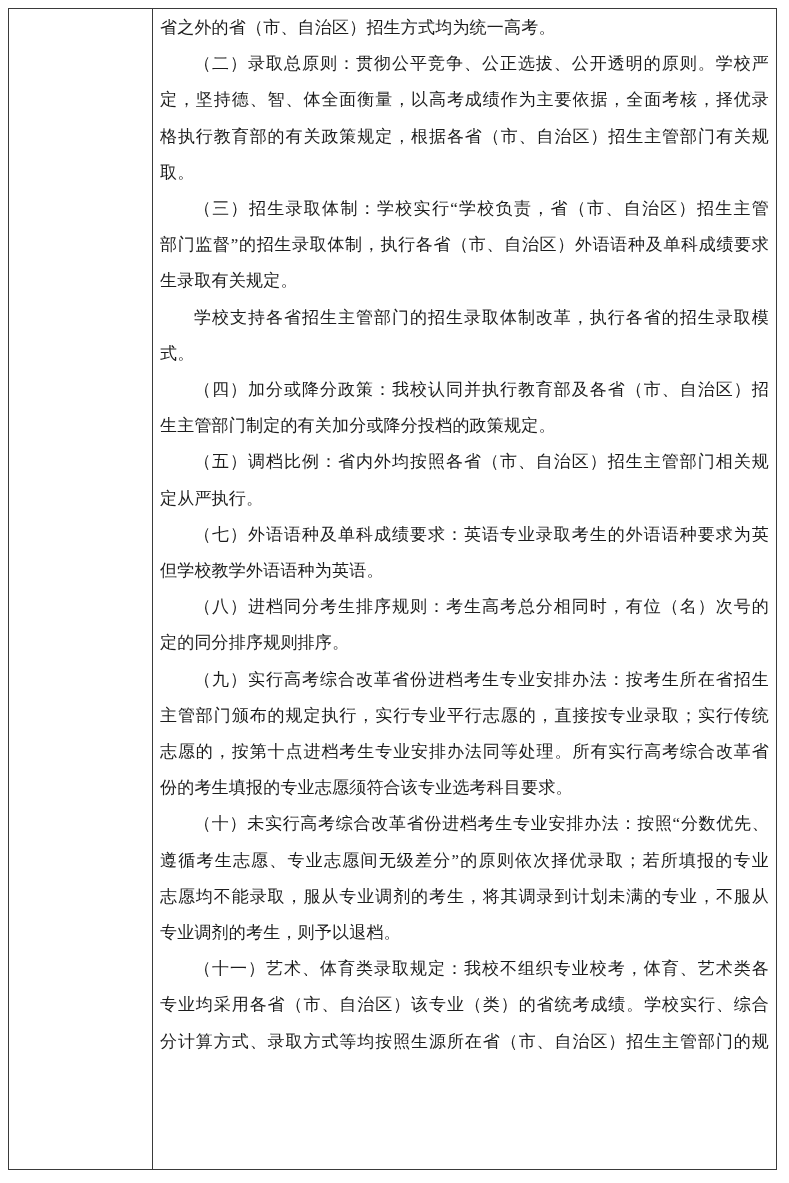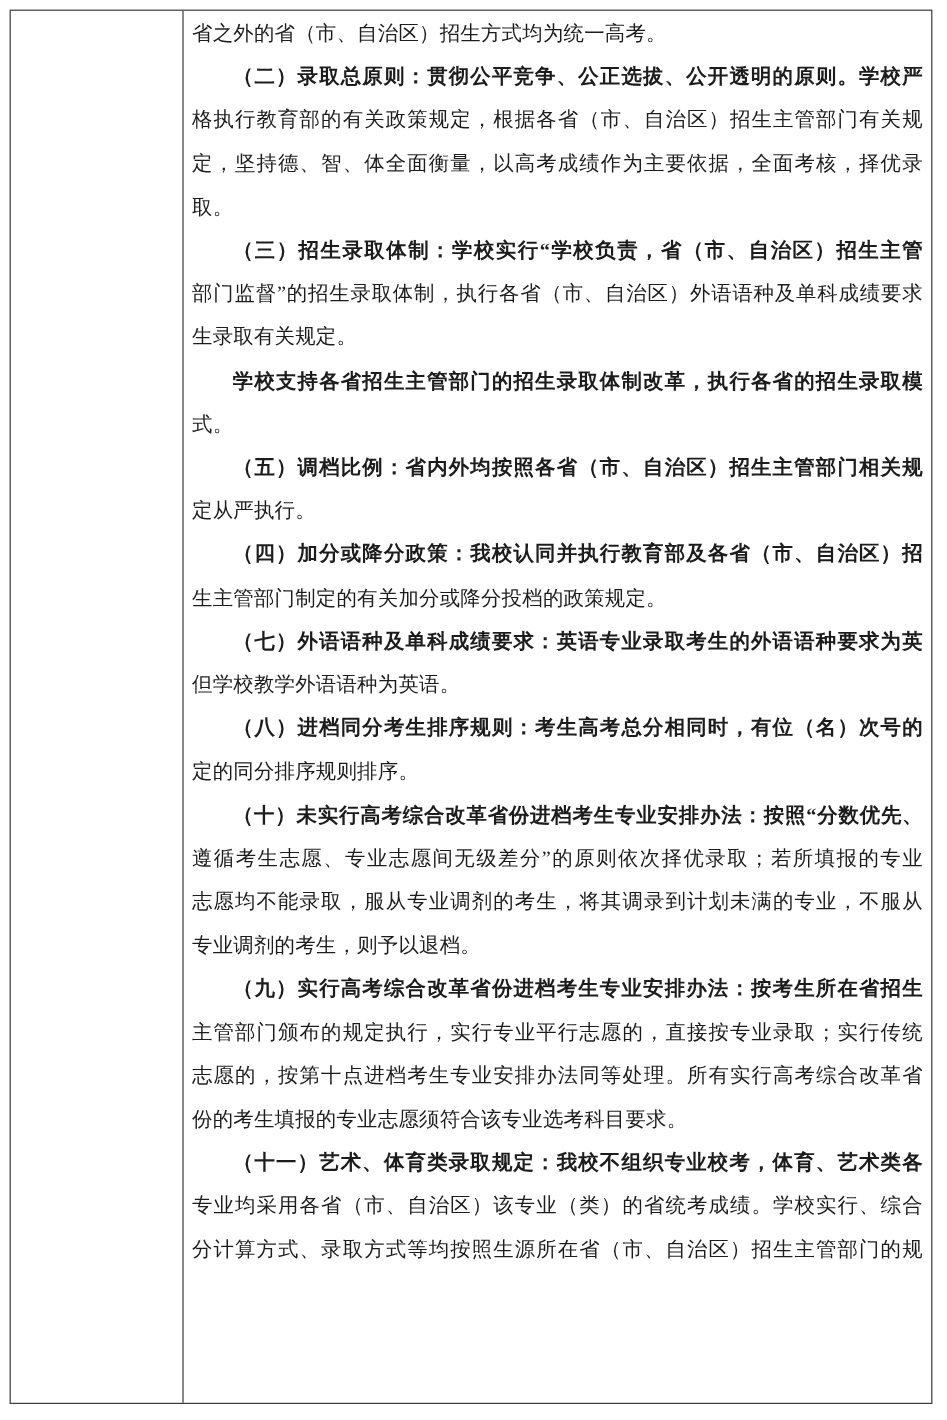--- a/index.html
+++ b/index.html
@@ -48,74 +48,73 @@
     color: #1c1c1c;
     text-align: left;
     letter-spacing: 0.2px;
   }
   .line.fill {
     text-align: justify;
     text-align-last: justify;
   }
   .line.indent {
     padding-left: 34px;
-    font-weight: bold;
   }
 </style>
 </head>
 <body>
 
 <div class="doc-table">
   <div class="cell cell-left"></div>
   <div class="cell cell-right" id="content-cell">
       <div class="paragraph">
         <div class="line">省之外的省（市、自治区）招生方式均为统一高考。</div>
       </div>
       <div class="paragraph">
         <div class="line indent fill">（二）录取总原则：贯彻公平竞争、公正选拔、公开透明的原则。学校严</div>
+        <div class="line fill">定，坚持德、智、体全面衡量，以高考成绩作为主要依据，全面考核，择优录</div>
         <div class="line fill">格执行教育部的有关政策规定，根据各省（市、自治区）招生主管部门有关规</div>
-        <div class="line fill">定，坚持德、智、体全面衡量，以高考成绩作为主要依据，全面考核，择优录</div>
         <div class="line">取。</div>
       </div>
       <div class="paragraph">
         <div class="line indent fill">（三）招生录取体制：学校实行“学校负责，省（市、自治区）招生主管</div>
         <div class="line fill">部门监督”的招生录取体制，执行各省（市、自治区）外语语种及单科成绩要求</div>
         <div class="line">生录取有关规定。</div>
       </div>
       <div class="paragraph">
         <div class="line indent fill">学校支持各省招生主管部门的招生录取体制改革，执行各省的招生录取模</div>
         <div class="line">式。</div>
       </div>
       <div class="paragraph">
+        <div class="line indent fill">（四）加分或降分政策：我校认同并执行教育部及各省（市、自治区）招</div>
+        <div class="line">生主管部门制定的有关加分或降分投档的政策规定。</div>
+      </div>
+      <div class="paragraph">
         <div class="line indent fill">（五）调档比例：省内外均按照各省（市、自治区）招生主管部门相关规</div>
         <div class="line">定从严执行。</div>
-      </div>
-      <div class="paragraph">
-        <div class="line indent fill">（四）加分或降分政策：我校认同并执行教育部及各省（市、自治区）招</div>
-        <div class="line">生主管部门制定的有关加分或降分投档的政策规定。</div>
       </div>
       <div class="paragraph">
         <div class="line indent fill">（七）外语语种及单科成绩要求：英语专业录取考生的外语语种要求为英</div>
         <div class="line">但学校教学外语语种为英语。</div>
       </div>
       <div class="paragraph">
         <div class="line indent fill">（八）进档同分考生排序规则：考生高考总分相同时，有位（名）次号的</div>
         <div class="line">定的同分排序规则排序。</div>
       </div>
       <div class="paragraph">
+        <div class="line indent fill">（九）实行高考综合改革省份进档考生专业安排办法：按考生所在省招生</div>
+        <div class="line fill">主管部门颁布的规定执行，实行专业平行志愿的，直接按专业录取；实行传统</div>
+        <div class="line fill">志愿的，按第十点进档考生专业安排办法同等处理。所有实行高考综合改革省</div>
+        <div class="line">份的考生填报的专业志愿须符合该专业选考科目要求。</div>
+      </div>
+      <div class="paragraph">
         <div class="line indent fill">（十）未实行高考综合改革省份进档考生专业安排办法：按照“分数优先、</div>
         <div class="line fill">遵循考生志愿、专业志愿间无级差分”的原则依次择优录取；若所填报的专业</div>
         <div class="line fill">志愿均不能录取，服从专业调剂的考生，将其调录到计划未满的专业，不服从</div>
         <div class="line">专业调剂的考生，则予以退档。</div>
-      </div>
-      <div class="paragraph">
-        <div class="line indent fill">（九）实行高考综合改革省份进档考生专业安排办法：按考生所在省招生</div>
-        <div class="line fill">主管部门颁布的规定执行，实行专业平行志愿的，直接按专业录取；实行传统</div>
-        <div class="line fill">志愿的，按第十点进档考生专业安排办法同等处理。所有实行高考综合改革省</div>
-        <div class="line">份的考生填报的专业志愿须符合该专业选考科目要求。</div>
       </div>
       <div class="paragraph">
         <div class="line indent fill">（十一）艺术、体育类录取规定：我校不组织专业校考，体育、艺术类各</div>
         <div class="line fill">专业均采用各省（市、自治区）该专业（类）的省统考成绩。学校实行、综合</div>
         <div class="line fill">分计算方式、录取方式等均按照生源所在省（市、自治区）招生主管部门的规</div>
       </div>
     </div>
 </div>
 
 </body></html>

